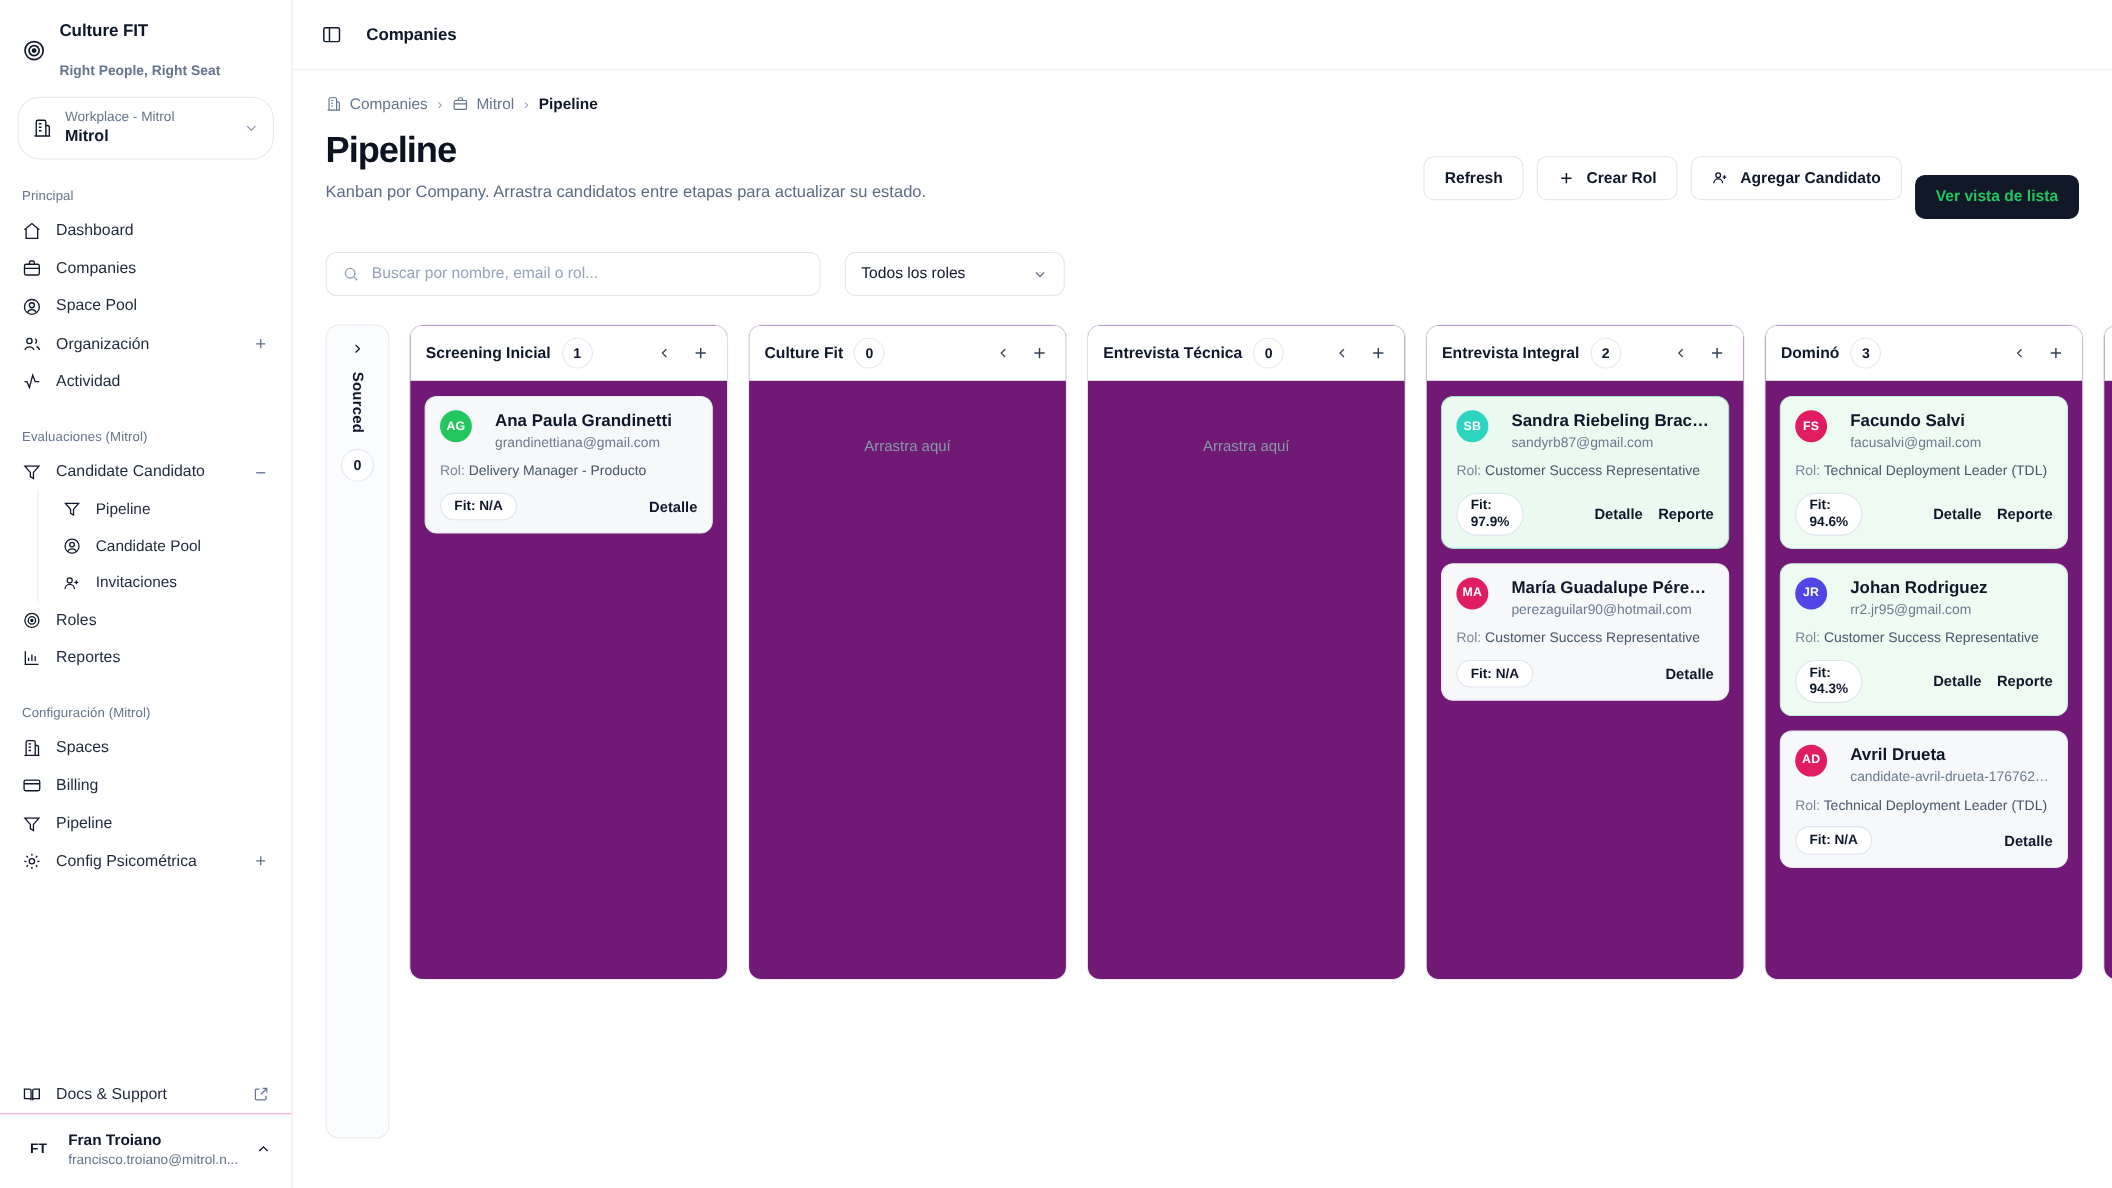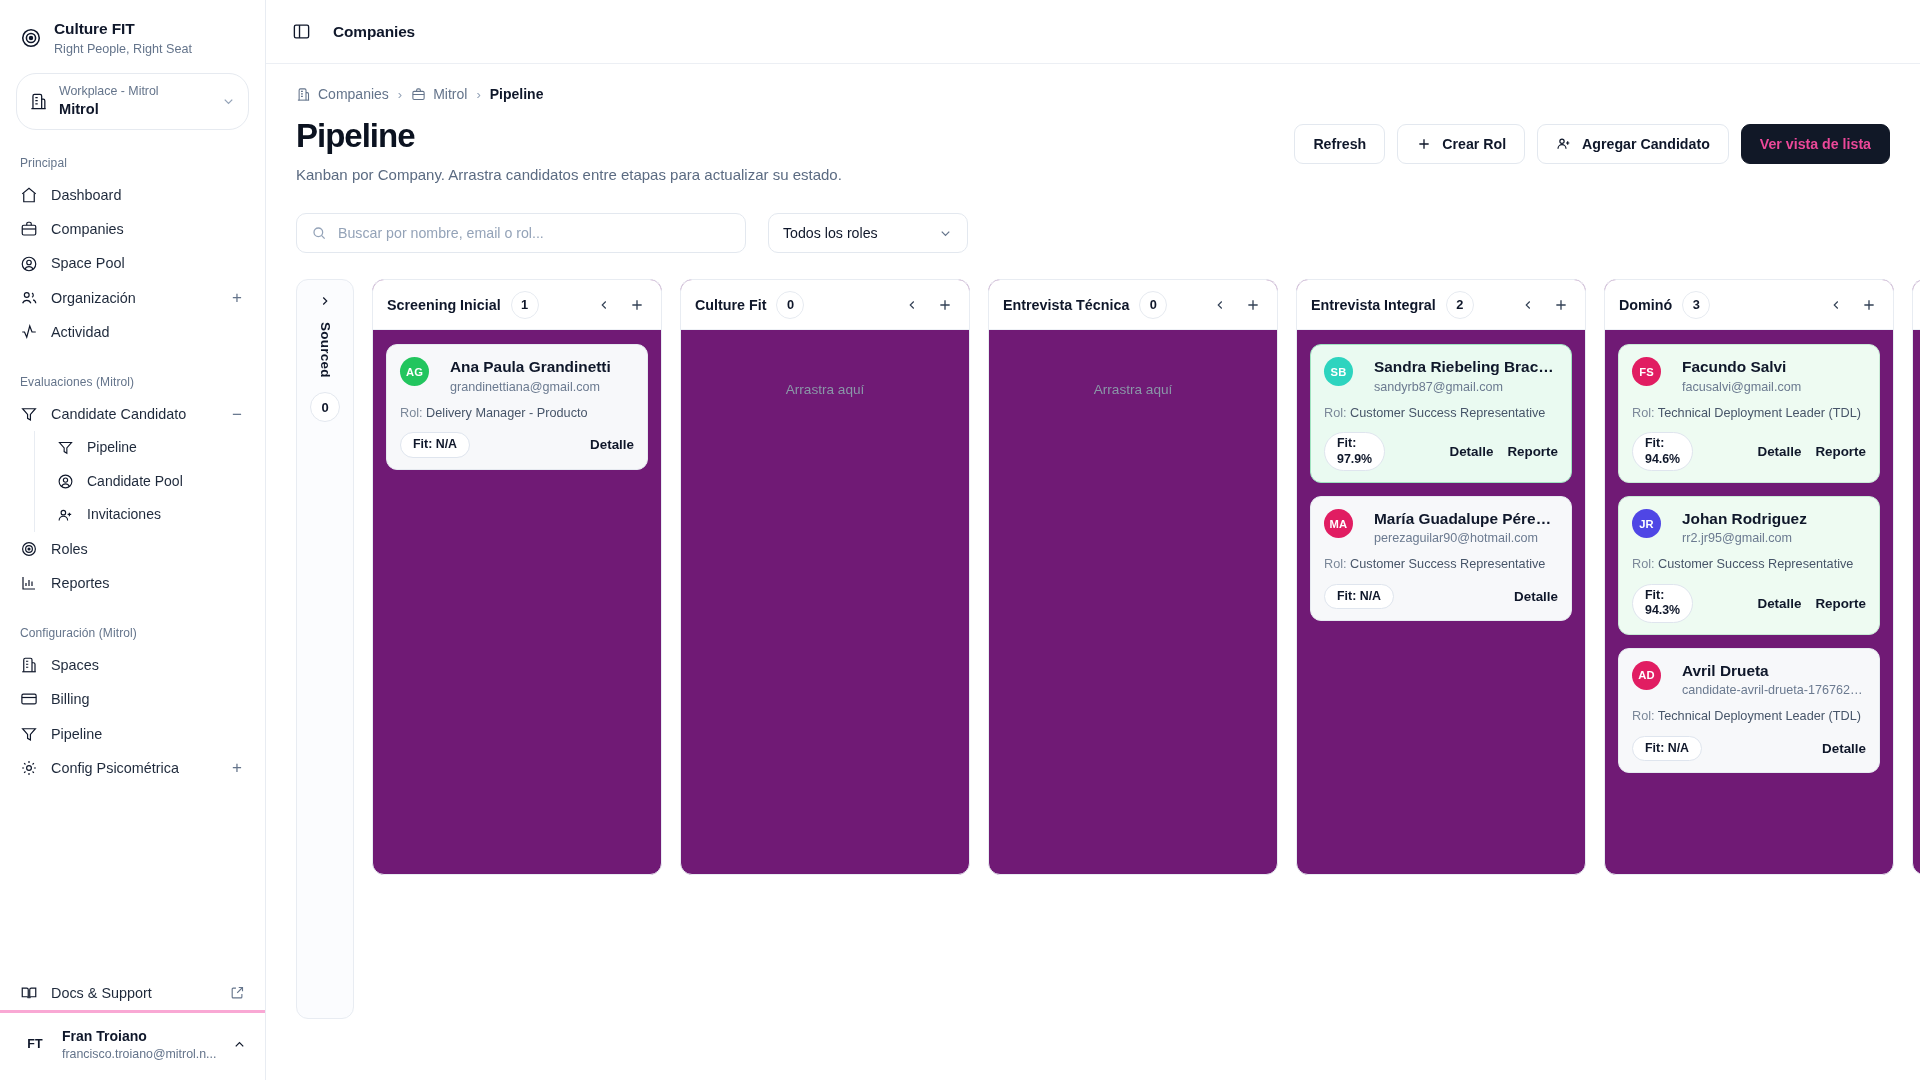--- a/index.html
+++ b/index.html
@@ -15,21 +15,21 @@
   
   .sidebar {
     width: 266px; height: 1080px; flex: 0 0 266px;
     background: #ffffff;
     border-right: 1px solid #e8ecf2;
     display: flex; flex-direction: column;
     position: relative;
   }
   .brand { display: flex; align-items: center; gap: 12px; padding: 20px 18px 12px 20px; }
   .brand-txt .b1 { font-size: 15.5px; font-weight: 700; color: #0f172a; line-height: 1.2; letter-spacing: -.1px;}
-  .brand-txt .b2 { font-size: 12.6px; color: #64748b; margin-top: 3px; line-height: 1.2;}
+  .brand-txt .b2 { font-size: 12.6px; color: #64748b; margin-top: 18px; line-height: 1.2; font-weight: bold;}
 
   .ws {
     margin: 4px 16px 0 16px; padding: 10px 12px;
     border: 1px solid #e6eaf0; border-radius: 20px;
     display: flex; align-items: center; gap: 11px; cursor: pointer; background:#fff;
   }
   .ws-txt { flex: 1; min-width: 0; }
   .ws-txt .w1 { font-size: 12.4px; color: #64748b; line-height: 1.25; }
   .ws-txt .w2 { font-size: 14.6px; font-weight: 700; color: #0f172a; line-height: 1.3; margin-top: 1px;}
 
@@ -51,21 +51,21 @@
 
   .sb-footer { position: absolute; left: 0; bottom: 0; width: 100%; }
   .docs {
     display: flex; align-items: center; gap: 13px;
     margin: 0 12px; padding: 8px 8px; border-radius: 8px; cursor: pointer;
     font-size: 14.4px; color: #1e293b;
   }
   .docs .lbl { flex: 1; }
   .user {
     display: flex; align-items: center; gap: 12px;
-    padding: 14px 18px 18px 20px; border-top: 3px solid #f9a8d4; cursor: pointer;
+    padding: 14px 18px 18px 20px; border-top: 1px solid #f9a8d4; cursor: pointer;
   }
   .avatar-initials {
     width: 30px; height: 30px; flex:0 0 30px; border-radius: 50%;
     display: flex; align-items: center; justify-content: center;
     font-size: 12.5px; font-weight: 700; color: #0f172a; background: #ffffff;
   }
   .user-txt { flex: 1; min-width: 0; }
   .user-txt .u1 { font-size: 14px; font-weight: 700; color: #0f172a; line-height: 1.3;}
   .user-txt .u2 { font-size: 12.4px; color: #64748b; line-height: 1.3; margin-top: 1px;
                   white-space: nowrap; overflow: hidden; text-overflow: ellipsis; max-width: 160px;}
@@ -88,21 +88,21 @@
   .ph-left { flex: 1; min-width: 0;}
   .ph-title { font-size: 33px; font-weight: 700; letter-spacing: -1px; color: #0b1220; line-height: 1.1;}
   .ph-sub { font-size: 15px; color: #5b6b82; margin-top: 12px; }
   .ph-actions { display: flex; align-items: center; gap: 12px; padding-top: 6px;}
   .btn {
     height: 40px; border: 1px solid #e3e8ef; background: #fff; border-radius: 9px;
     padding: 0 18px; font-size: 14.2px; font-weight: 700; color: #0f172a;
     display: flex; align-items: center; gap: 10px; cursor: pointer;
     font-family: "Liberation Sans", sans-serif;
   }
-  .btn.dark { background: #111827; color: #ec4899; border-color: #111827; }
+  .btn.dark { background: #111827; color: #22c55e; border-color: #111827; margin-top: 35px; }
 
   .filters { display: flex; align-items: center; gap: 22px; padding: 30px 30px 0 30px; }
   .search {
     width: 450px; height: 40px; border: 1px solid #e3e8ef; border-radius: 10px;
     display: flex; align-items: center; gap: 11px; padding: 0 14px; background: #fff;
   }
   .search input {
     border: 0; outline: 0; flex: 1; font-size: 14.2px; color: #0f172a;
     font-family: "Liberation Sans", sans-serif; background: transparent;
   }

